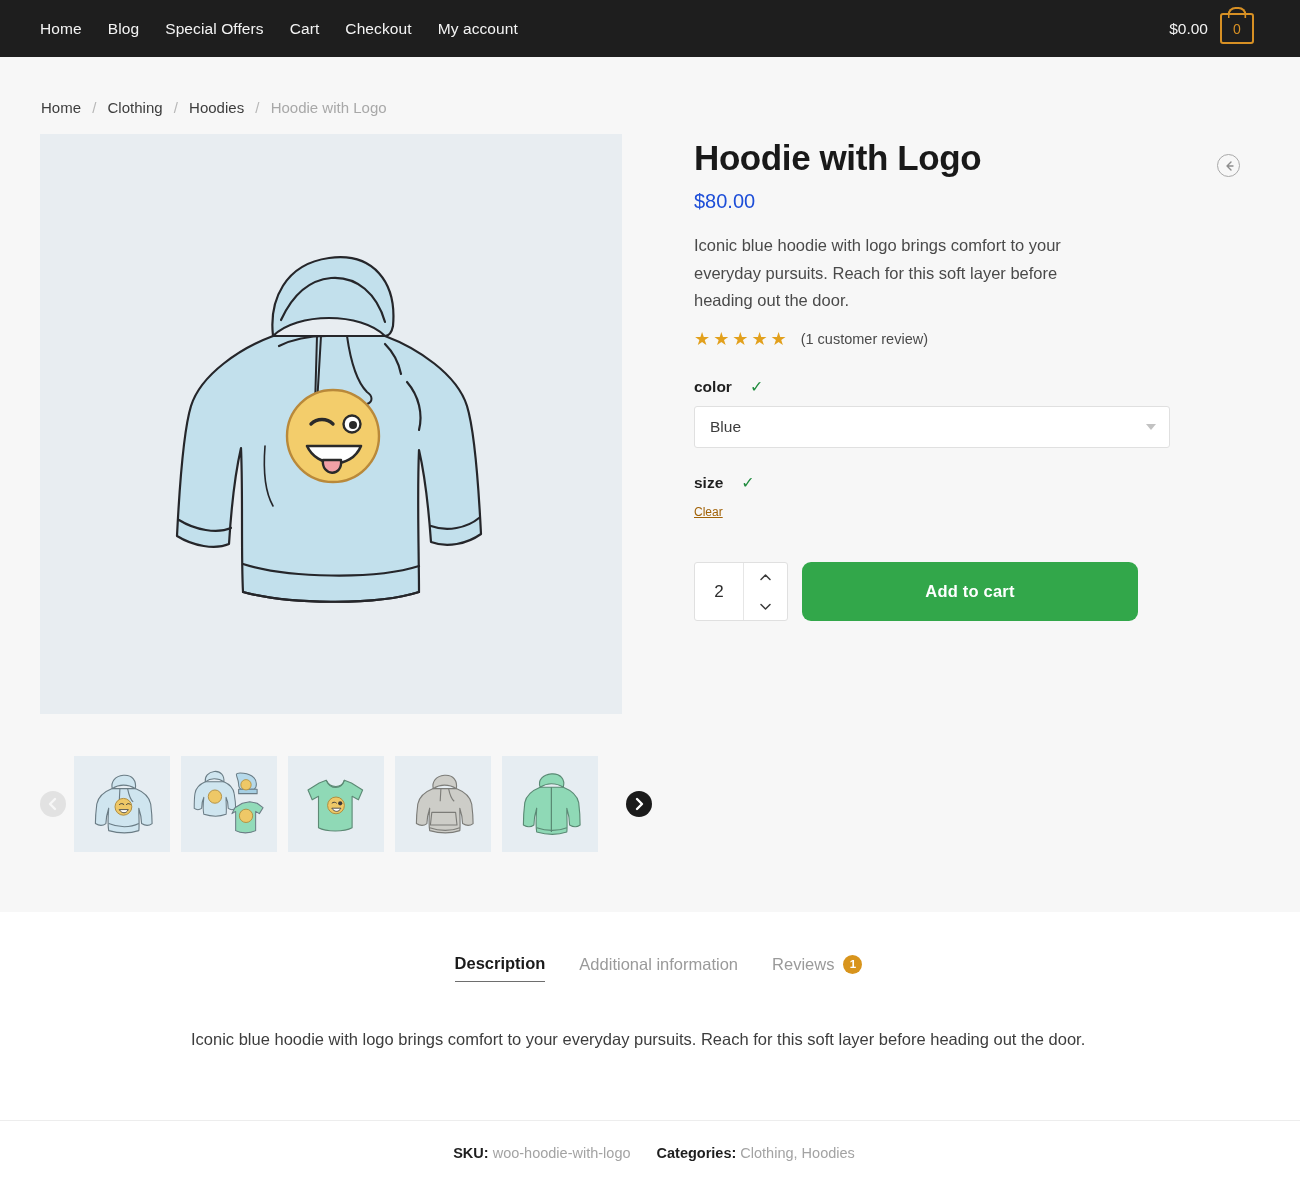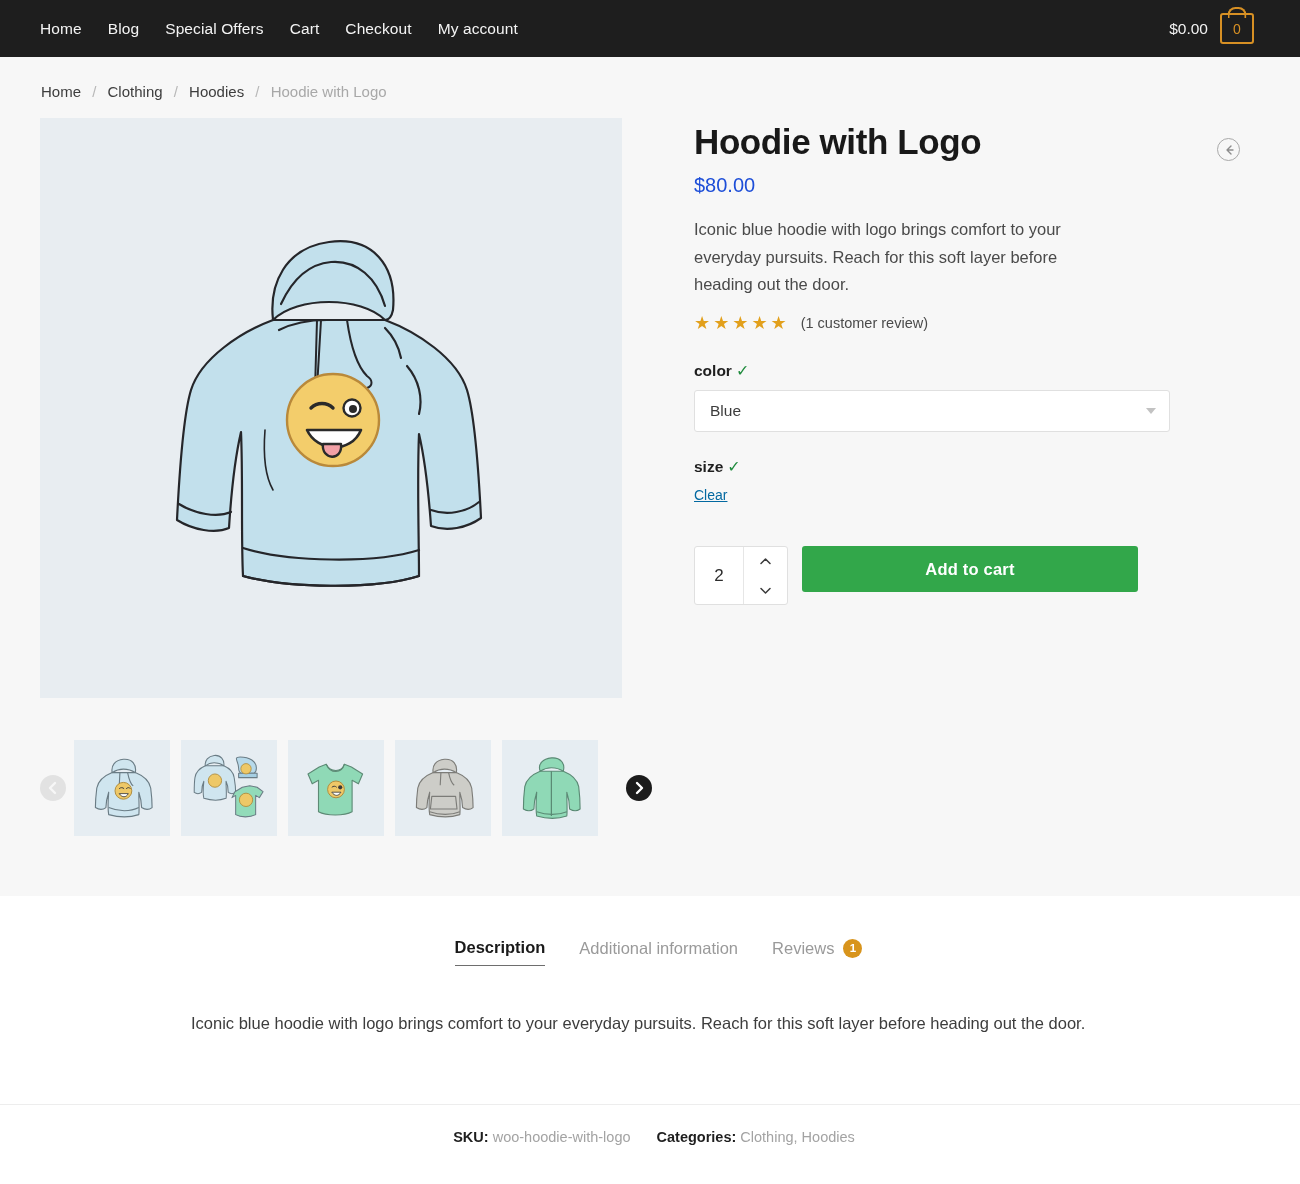--- a/index.html
+++ b/index.html
@@ -32,21 +32,21 @@
   .cart-bag::before{
     content:""; position:absolute; top:-8px; left:50%; transform:translateX(-50%);
     width:15px; height:9px; border:2px solid #d79024; border-bottom:none;
     border-radius:8px 8px 0 0;
   }
   .cart-count{ color:#d79024; font-size:14px; line-height:1; }
 
   
   .product-region{ background:#f7f7f7; padding:0 0 60px 0; }
   .breadcrumb{
-    padding:26px 0 18px 41px; font-size:15px; color:#3d3d3d;
+    padding:42px 0 18px 41px; font-size:15px; color:#3d3d3d;
   }
   .breadcrumb a{ color:#3d3d3d; text-decoration:none; cursor:pointer; }
   .breadcrumb .sep{ color:#b8b8b8; margin:0 7px; }
   .breadcrumb .current{ color:#a8a8a8; }
 
   .product-main{ display:flex; padding:0 40px; position:relative; }
 
   
   .gallery{ width:586px; position:relative; }
   .main-image{
@@ -89,38 +89,38 @@
   }
 
   .back-btn{
     position:absolute; right:20px; top:20px; width:23px; height:23px;
     border:1.5px solid #a9a9a9; border-radius:50%; cursor:pointer;
     display:flex; align-items:center; justify-content:center;
   }
 
   .attr-label{
     font-size:15.5px; font-weight:700; color:#1f1f1f; margin-bottom:10px;
-    display:flex; align-items:center; gap:4px;
+    display:flex; align-items:center; gap:18px;
   }
   .check{ color:#1f8b3d; font-size:16px; font-weight:400; }
   .select-wrap{ position:relative; width:476px; margin-bottom:25px; }
   .sel{
     width:100%; height:42px; background:#ffffff; border:1px solid #e0e0e0;
     border-radius:3px; padding:0 32px 0 15px; font-size:15.5px; color:#3c3c3c;
     font-family:"Liberation Sans", sans-serif; appearance:none;
     -webkit-appearance:none; cursor:pointer; display:flex; align-items:center;
   }
   .caret{
     position:absolute; right:14px; top:50%; transform:translateY(-50%);
     width:0; height:0; border-left:5.5px solid transparent;
     border-right:5.5px solid transparent; border-top:6px solid #c2c2c2;
     pointer-events:none;
   }
   .clear-link{
-    display:inline-block; font-size:14px; color:#0369a1;
+    display:inline-block; font-size:12px; color:#a16207;
     text-decoration:underline; cursor:pointer; margin-top:-16px;
   }
 
   .cart-row{ display:flex; align-items:stretch; margin-top:42px; }
   .qty-box{
     display:flex; background:#fff; border:1px solid #e0e0e0; border-radius:3px;
     width:94px; height:59px; overflow:hidden;
   }
   .qty-value{
     flex:1; display:flex; align-items:center; justify-content:center;
@@ -129,22 +129,22 @@
   }
   .qty-steppers{
     width:44px; border-left:1px solid #e6e6e6; display:flex;
     flex-direction:column;
   }
   .qty-up,.qty-down{
     flex:1; display:flex; align-items:center; justify-content:center;
     cursor:pointer; color:#3a3a3a; font-size:12px;
   }
   .add-to-cart{
-    margin-left:14px; flex:1; max-width:336px; height:46px; background:#32a74a;
-    color:#fff; border:none; border-radius:3px; font-size:16.5px; font-weight:700;
+    margin-left:14px; flex:1; max-width:336px; height:59px; background:#32a74a;
+    color:#fff; border:none; border-radius:9px; font-size:16.5px; font-weight:700;
     cursor:pointer; font-family:"Liberation Sans", sans-serif; letter-spacing:.2px;
   }
 
   
   .tabs-region{ background:#ffffff; padding-top:42px; }
   .tab-nav{
     display:flex; justify-content:center; align-items:center; gap:34px;padding-left:17px;
   }
   .tab{
     font-size:16.5px; color:#9a9a9a; cursor:pointer; padding-bottom:8px;

